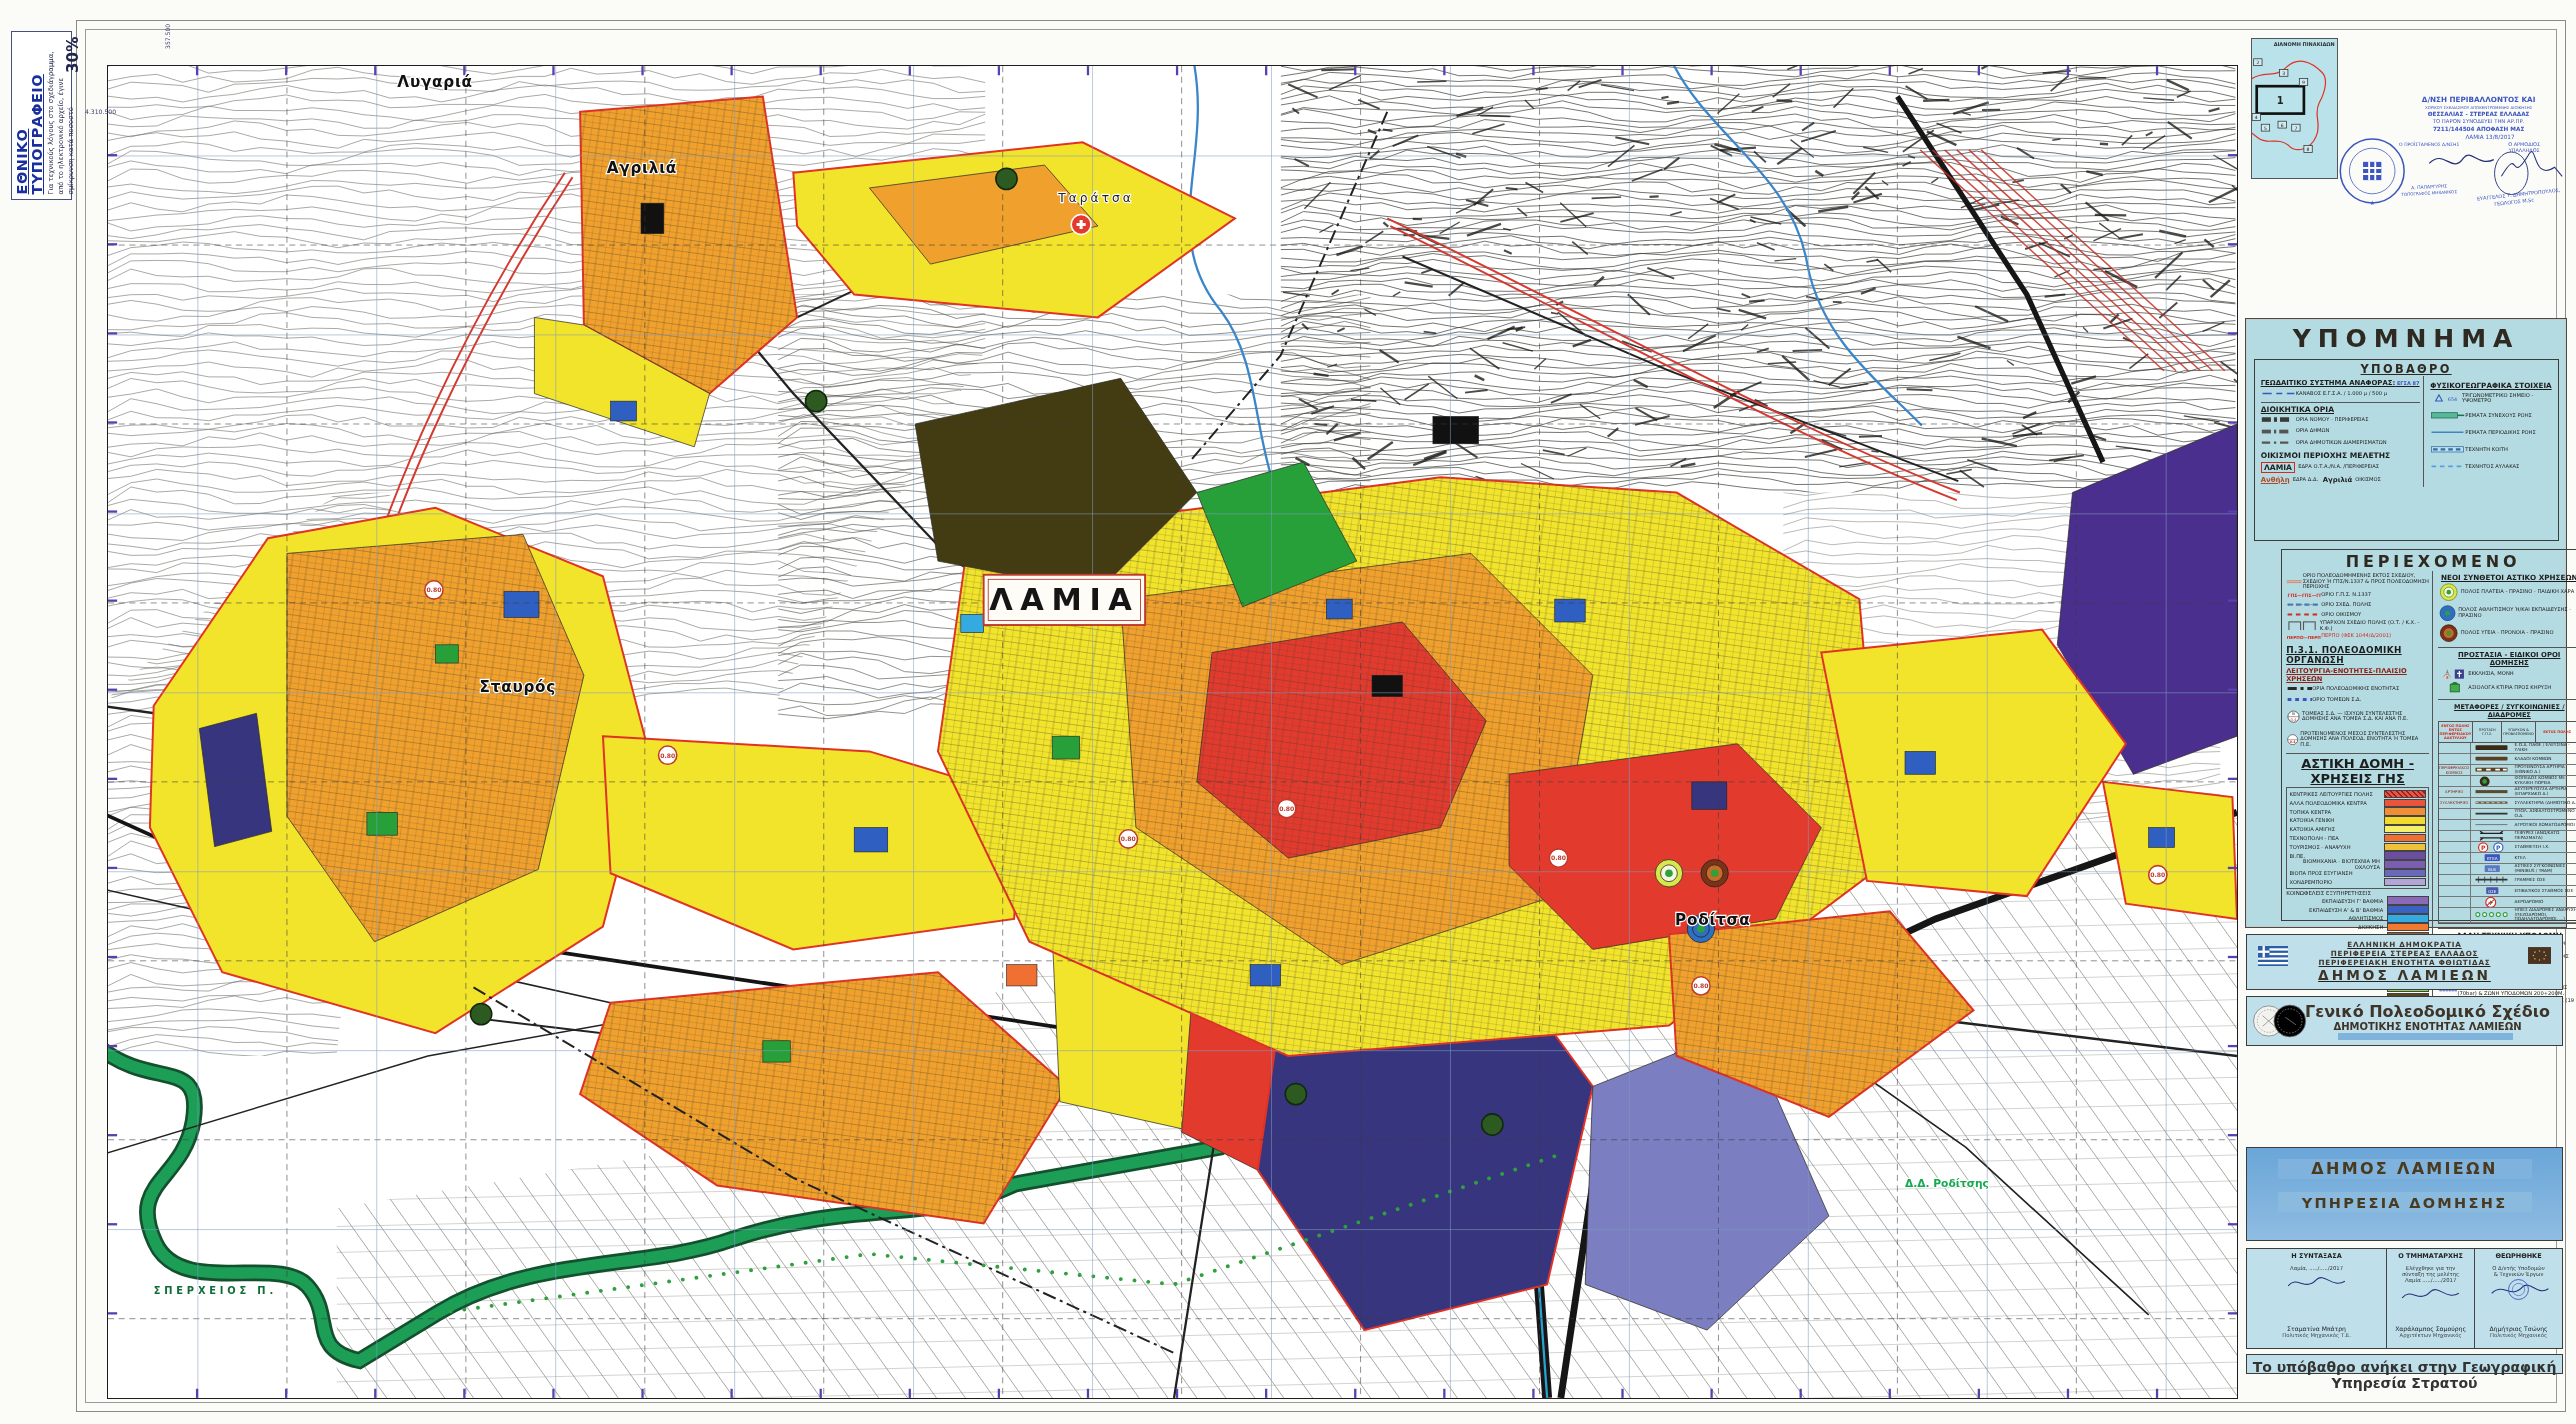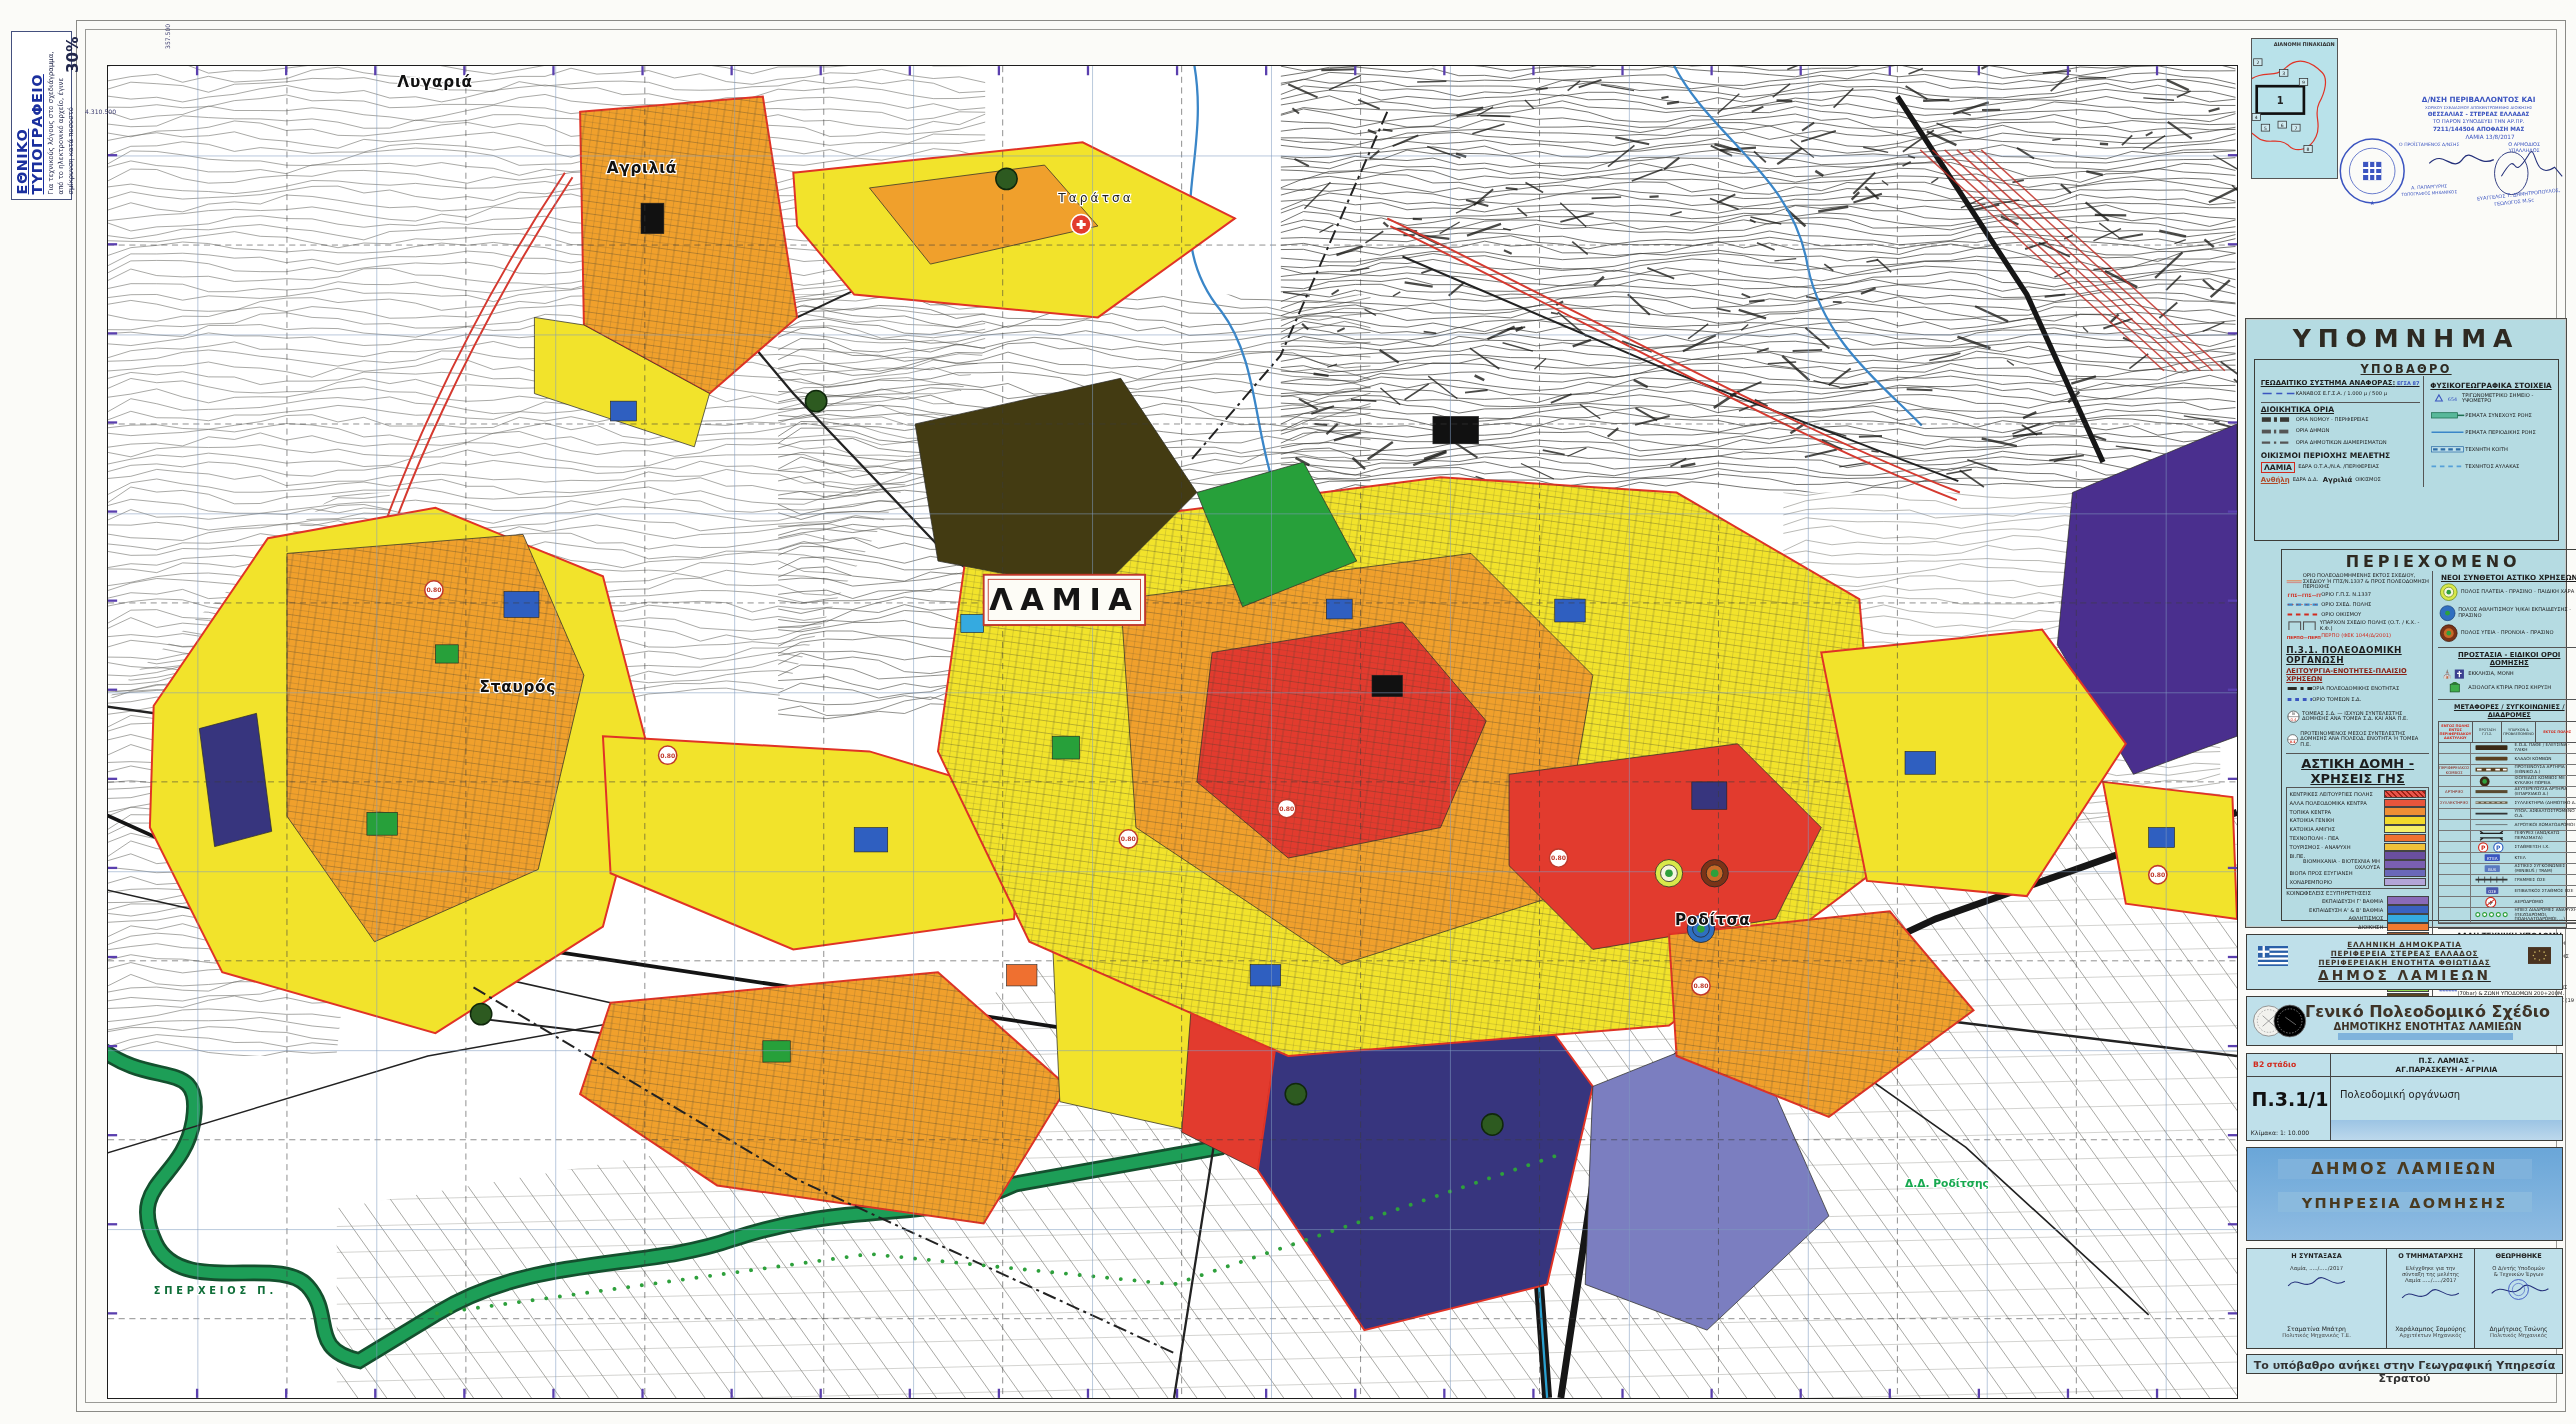--- a/index.html
+++ b/index.html
@@ -1679,37 +1679,20 @@
           <circle cx="22" cy="25" r="15" fill="none" stroke="#999" stroke-dasharray="2 2"></circle>
         <circle cx="50" cy="25" r="21" fill="#ececે8" stroke="#777"></circle>
           <circle cx="50" cy="25" r="16" fill="none" stroke="#999" stroke-dasharray="2 2"></circle>
         <path d="M14 18 L30 32 M30 18 L14 32 M44 20 L58 30" stroke="#888" fill="none"></path>
       </svg>
       <div class="tbc" style="font-size:16px;margin-top:5.3px;margin-left:46px;">Γενικό Πολεοδομικό Σχέδιο</div>
       <div class="tbc" style="font-size:10px;margin-left:46px;">ΔΗΜΟΤΙΚΗΣ ΕΝΟΤΗΤΑΣ ΛΑΜΙΕΩΝ</div>
       <div style="position:absolute;left:91px;bottom:4.6px;width:175px;height:7.6px;background:#6fa8d8;opacity:.8;"></div>
     </div>
 
-    <div class="tbbox" style="top:119px;height:88px;">
-      <div style="position:absolute;left:0;top:0;width:84px;height:23px;border-right:0.8px solid #444;border-bottom:0.8px solid #444;box-sizing:border-box;">
-        <div style="font-size:7.6px;font-weight:bold;color:#d12b1e;margin:6.1px 0 0 6.1px;">B2 στάδιο</div>
-      </div>
-      <div style="position:absolute;left:84px;top:0;right:0;height:23px;border-bottom:0.8px solid #444;box-sizing:border-box;text-align:center;">
-        <div style="font-size:7.2px;font-weight:bold;color:#222;margin-top:2.3px;">Π.Σ. ΛΑΜΙΑΣ -</div>
-        <div style="font-size:7.2px;font-weight:bold;color:#222;">ΑΓ.ΠΑΡΑΣΚΕΥΗ - ΑΓΡΙΛΙΑ</div>
-      </div>
-      <div style="position:absolute;left:0;top:23px;width:84px;bottom:0;border-right:0.8px solid #444;box-sizing:border-box;">
-        <div style="font-size:19px;font-weight:bold;color:#111;margin:10.7px 0 0 4.6px;">Π.3.1/1</div>
-        <div style="font-size:6.1px;color:#222;position:absolute;bottom:3.8px;left:3.8px;">Κλίμακα:  1: 10.000</div>
-      </div>
-      <div style="position:absolute;left:84px;top:23px;right:0;bottom:0;">
-        <div style="font-size:10px;color:#222;margin:12.2px 0 0 9.1px;">Πολεοδομική οργάνωση</div>
-        <div style="position:absolute;left:0;bottom:0;right:0;height:20px;background:linear-gradient(#9cc4e4,#bcd8ec);"></div>
-      </div>
-    </div>
 
     <div class="tbbox" style="top:213px;height:94px;background:linear-gradient(#6aa6d8,#8fbce2);">
       <div style="position:absolute;left:30.5px;top:10.7px;right:30.5px;height:20px;background:#7fb2dc;"></div>
       <div style="position:absolute;left:30.5px;top:44px;right:30.5px;height:20px;background:#8abade;"></div>
       <div class="tbc" style="position:relative;font-size:16px;letter-spacing:2.3px;margin-top:11.4px;color:#4a3a20;">ΔΗΜΟΣ ΛΑΜΙΕΩΝ</div>
       <div class="tbc" style="position:relative;font-size:14.5px;letter-spacing:2.3px;margin-top:17px;color:#4a3a20;">ΥΠΗΡΕΣΙΑ ΔΟΜΗΣΗΣ</div>
     </div>
 
     <div class="tbbox" style="top:314px;height:101px;">
       <div id="sigtable">
@@ -1739,17 +1722,17 @@
               <circle cx="45" cy="15" r="13" fill="none" stroke="#3c55c0" stroke-width="1.2"></circle>
               <circle cx="45" cy="15" r="8" fill="none" stroke="#3c55c0" stroke-width="0.8"></circle>
             </svg><div class="signm">
               <div>Δημήτριος Τσώνης</div>
               <div style="font-size:5.3px;color:#444;">Πολιτικός Μηχανικός</div>
             </div></div>
         </div>
     </div>
 
     <div class="tbbox" style="top:420px;height:20px;">
-      <div class="tbc" style="font-size:11px;margin-top:3.8px;color:#333;">Το υπόβαθρο ανήκει στην Γεωγραφική Υπηρεσία Στρατού</div>
+      <div class="tbc" style="font-size:14px;margin-top:3.8px;color:#333;">Το υπόβαθρο ανήκει στην Γεωγραφική Υπηρεσία Στρατού</div>
     </div>
   </div>
 </div>
 
 
 </body></html>

